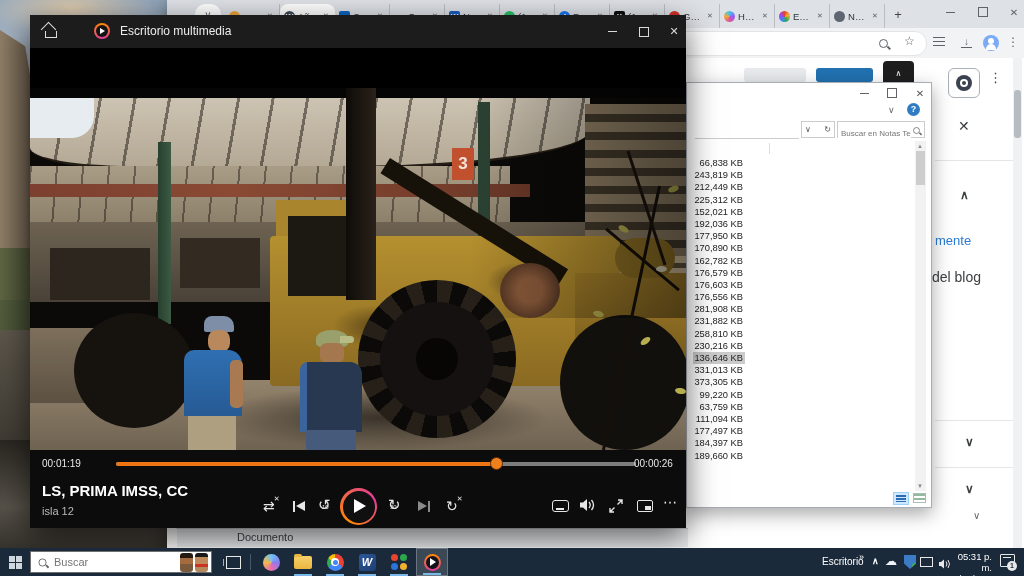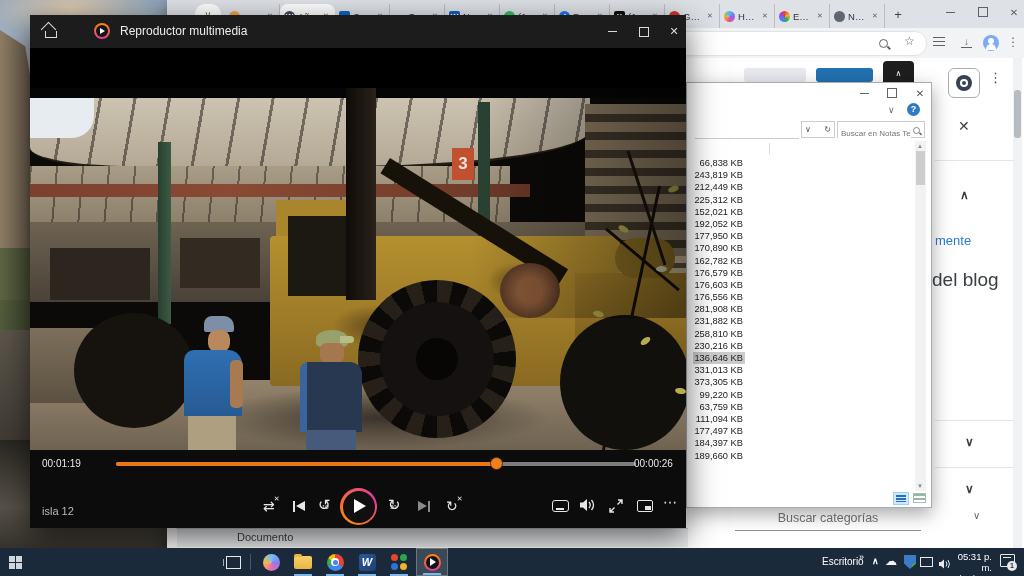--- a/index.html
+++ b/index.html
@@ -54,21 +54,21 @@
   #pb-black{left:716px;top:3px;width:31px;height:25px;background:#1e1e1e;border-radius:4px;color:#fff;font-size:8px;text-align:center;line-height:25px;}
   #gear-box{left:781px;top:10px;width:30px;height:28px;border:1.5px solid #aab0b8;border-radius:6px;background:#fff;display:flex;align-items:center;justify-content:center;}
   .gear{width:16px;height:16px;border-radius:50%;background:#3a4150;position:relative;}
   .gear::before{content:"";position:absolute;inset:4px;border-radius:50%;background:#fff;}
   .gear::after{content:"";position:absolute;inset:6px;border-radius:50%;background:#3a4150;}
   #pg-dots{left:822px;top:12px;font-size:13px;color:#3c4043;}
   #pg-close{left:791px;top:60px;font-size:14px;color:#3c4043;}
   #pg-chev-up{left:793px;top:130px;font-size:12px;color:#3c4043;font-weight:bold;}
   .pg-hr{left:768px;width:78px;height:1px;background:#e4e6e9;}
   #pg-link{left:768px;top:175px;font-size:13px;color:#2b7bd3;}
-  #pg-blog{left:765px;top:211px;font-size:19px;color:#3c4043;}
+  #pg-blog{left:765px;top:211px;font-size:14px;color:#3c4043;}
   #pg-chev-d1{left:798px;top:377px;font-size:12px;color:#3c4043;font-weight:bold;}
   #pg-chev-d2{left:798px;top:424px;font-size:12px;color:#3c4043;font-weight:bold;}
   #pg-scroll{left:846px;top:0;width:9px;height:490px;background:#f0f1f2;}
   #pg-thumb{left:1px;top:32px;width:7px;height:48px;background:#b6bcc2;border-radius:3px;}
   #cat-search{left:568px;top:448px;width:182px;height:22px;border:none;border-bottom:1.5px solid #8c8f94;text-align:center;font-size:12.5px;color:#50575e;font-family:"Liberation Sans",sans-serif;background:transparent;outline:none;}
   #cat-caret{left:806px;top:452px;font-size:10px;color:#666;}
   
   #docbar{left:175px;top:528px;width:511px;height:18px;background:#eceeef;border-top:1px solid #c9ccd0;border-left:2px solid #fff;z-index:15;}
   #docbar span{position:absolute;left:60px;top:2px;font-size:11px;color:#3b3f46;}
   
@@ -350,21 +350,20 @@
     <div class="abs" id="pg-chev-up">∧</div>
     <div class="abs" id="pg-link">mente</div>
     <div class="abs" id="pg-blog">del blog</div>
     <div class="abs pg-hr" style="top:362px;"></div>
     <div class="abs" id="pg-chev-d1">∨</div>
     <div class="abs pg-hr" style="top:409px;"></div>
     <div class="abs" id="pg-chev-d2">∨</div>
     <div class="abs" id="pg-scroll">
         <div class="abs" id="pg-thumb"></div>
       </div>
-    <input class="abs" id="cat-search" placeholder="Buscar categorías" style="">
     <div class="abs" id="cat-caret">∨</div>
   </div>
 </div>
 
 <div class="abs" id="docbar">
   <span>Documento</span>
 </div>
 
 <div class="abs" id="explorer">
   <div class="abs exctl" id="ex-min">
@@ -392,21 +391,21 @@
   <div class="srow">66,838 KB</div>
 
   <div class="srow">243,819 KB</div>
 
   <div class="srow">212,449 KB</div>
 
   <div class="srow">225,312 KB</div>
 
   <div class="srow">152,021 KB</div>
 
-  <div class="srow">192,052 KB</div>
+  <div class="srow">192,036 KB</div>
 
   <div class="srow">177,950 KB</div>
 
   <div class="srow">170,890 KB</div>
 
   <div class="srow">162,782 KB</div>
 
   <div class="srow">176,579 KB</div>
 
   <div class="srow">176,603 KB</div>
@@ -452,21 +451,21 @@
   </div>
 </div>
 
 <div class="abs" id="player">
   <div class="abs" id="ptitle">
     <div class="abs" id="p-home">
         <i class="roofi"></i>
         <i class="basei"></i>
       </div>
     <div class="abs" id="p-logo"></div>
-    <div class="abs" id="p-title-text">Reproductor multimedia</div>
+    <div class="abs" id="p-title-text">Escritorio multimedia</div>
     <div class="abs pctl" id="pw-min">
         <i class="ctl-min-bar"></i>
       </div>
     <div class="abs pctl" id="pw-max">
         <i class="ctl-max-box"></i>
       </div>
     <div class="abs pctl" id="pw-close">
         <span>✕</span>
       </div>
   </div>
@@ -525,20 +524,21 @@
     <div class="sc-skybar"></div>
   </div>
 
   <div class="abs" id="pcontrols">
     <div class="abs" id="pc-elapsed">00:01:19</div>
     <div class="abs" id="pc-bar">
       <div id="pc-fill" style="width: 73%;"></div>
       <div id="pc-handle" style="left: calc(73% - 6px);"></div>
     </div>
     <div class="abs" id="pc-remaining">00:00:26</div>
+    <div class="abs" id="pc-track">LS, PRIMA IMSS, CC</div>
     <div class="abs" id="pc-sub">isla 12</div>
     <div class="abs pcico" id="pc-shuffle"><span>⇄</span><em>✕</em></div>
     <div class="abs" id="pc-prev">
         <i class="bar-l"></i>
         <i class="tri-l"></i>
       </div>
     <div class="abs pcico" id="pc-rew"><span>↺</span><span class="skipnum">10</span></div>
     <div class="abs" id="pc-play"></div>
     <div class="abs pcico" id="pc-fwd"><span>↺</span><span class="skipnum">30</span></div>
     <div class="abs" id="pc-next">
@@ -566,20 +566,26 @@
 
 <div class="abs" id="taskbar">
   <div class="abs" id="tk-start">
       <span class="winlogo">
         <i></i>
         <i></i>
         <i></i>
         <i></i>
       </span>
     </div>
+  <div class="abs" id="tk-search">
+    <i class="mag"></i>
+    <input placeholder="Buscar" style="">
+    <i class="tkchar1"></i>
+    <i class="tkchar2"></i>
+  </div>
   <div class="abs" id="tk-taskview">
       <i class="tvico"></i>
     </div>
   <div class="abs" id="tk-sep"></div>
   <div class="abs tkbtn" id="tk-copilot">
       <i class="copilot-ico"></i>
     </div>
   <div class="abs tkbtn" id="tk-folder">
       <i class="folder-ico"></i>
       <i class="tk-underline"></i>

